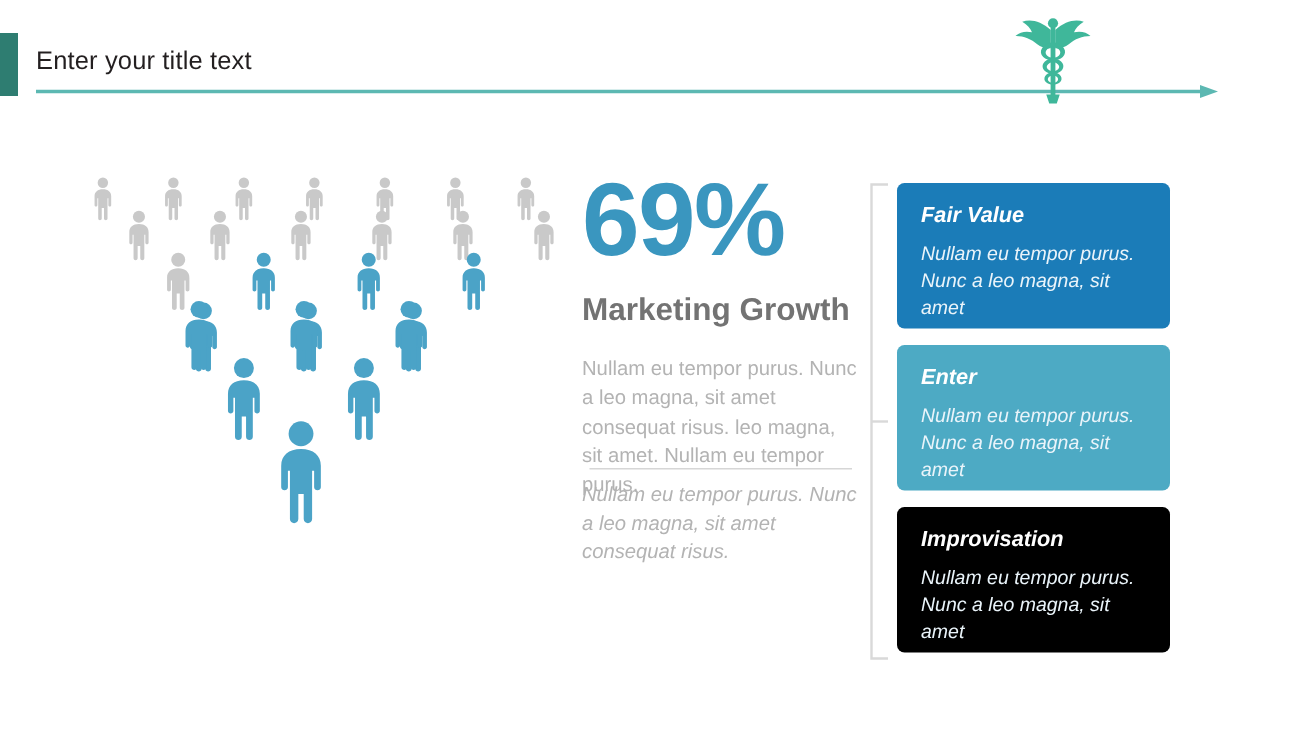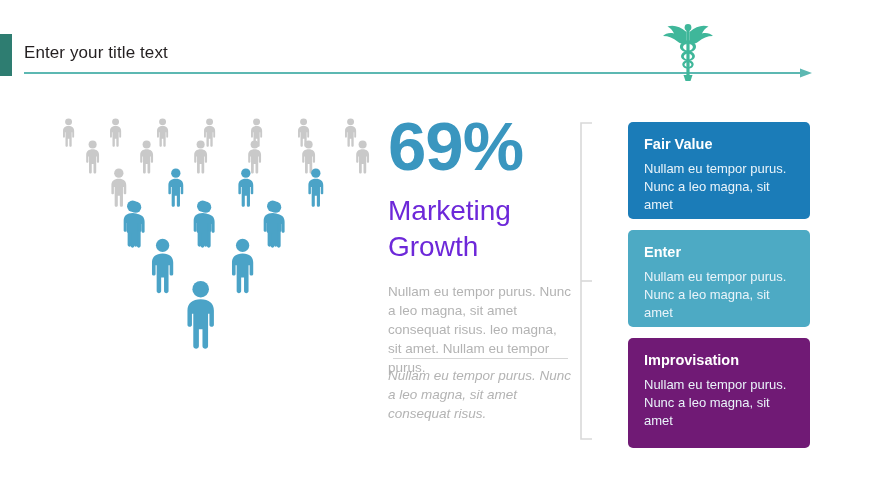--- a/index.html
+++ b/index.html
@@ -13,23 +13,24 @@
     position: relative;
     overflow: hidden;
     font-family: "Liberation Sans", sans-serif;
     -webkit-font-smoothing: antialiased;
   }
 
   
   #header {
     position: absolute;
     left: 0;
-    top: 16px;
+    top: 4px;
     width: 730px;
     height: 72px;
+    padding-left: 14px;
   }
   #title-accent-bar {
     position: absolute;
     left: 0;
     top: 18px;
     width: 12px;
     height: 42px;
     background: #2e7d71;
   }
   #page-title {
@@ -75,23 +76,23 @@
   }
   #stat-percent {
     font-size: 69px;
     font-weight: bold;
     color: #3a96bf;
     line-height: 1.0;
     letter-spacing: -1px;
   }
   #stat-heading {
     margin-top: 12px;
-    font-size: 28px;
-    font-weight: normal;
-    color: #6d28d9;
+    font-size: 21px;
+    font-weight: bold;
+    color: #737373;
     line-height: 1.30;
   }
   #stat-body {
     margin-top: 16px;
     font-size: 13.5px;
     color: #b3b3b3;
     line-height: 1.42;
   }
   #stat-divider {
     margin: 0;
@@ -115,23 +116,24 @@
     position: absolute;
     left: 578px;
     top: 122px;
     width: 22px;
     height: 318px;
   }
 
   
   #cards {
     position: absolute;
-    left: 628px;
+    left: 598px;
     top: 122px;
     width: 182px;
+    font-style: italic;
   }
   .card {
     width: 182px;
     border-radius: 5px;
     box-sizing: border-box;
     padding: 14px 16px 14px 16px;
     margin-bottom: 11px;
     color: #ffffff;
   }
   .card-title {
@@ -140,21 +142,21 @@
     line-height: 1.2;
     margin-bottom: 7px;
   }
   .card-body {
     font-size: 13px;
     line-height: 1.38;
     color: #eaf4fa;
   }
   #card-0 { background: #1b7cb8; height: 97px; }
   #card-1 { background: #4daac4; height: 97px; }
-  #card-2 { background: #701a75; height: 110px; }
+  #card-2 { background: #000000; height: 97px; }
 </style>
 </head>
 <body>
 
 <div id="header">
 
   <div id="title-accent-bar"></div>
 
   <div id="page-title">Enter your title text</div>
 

